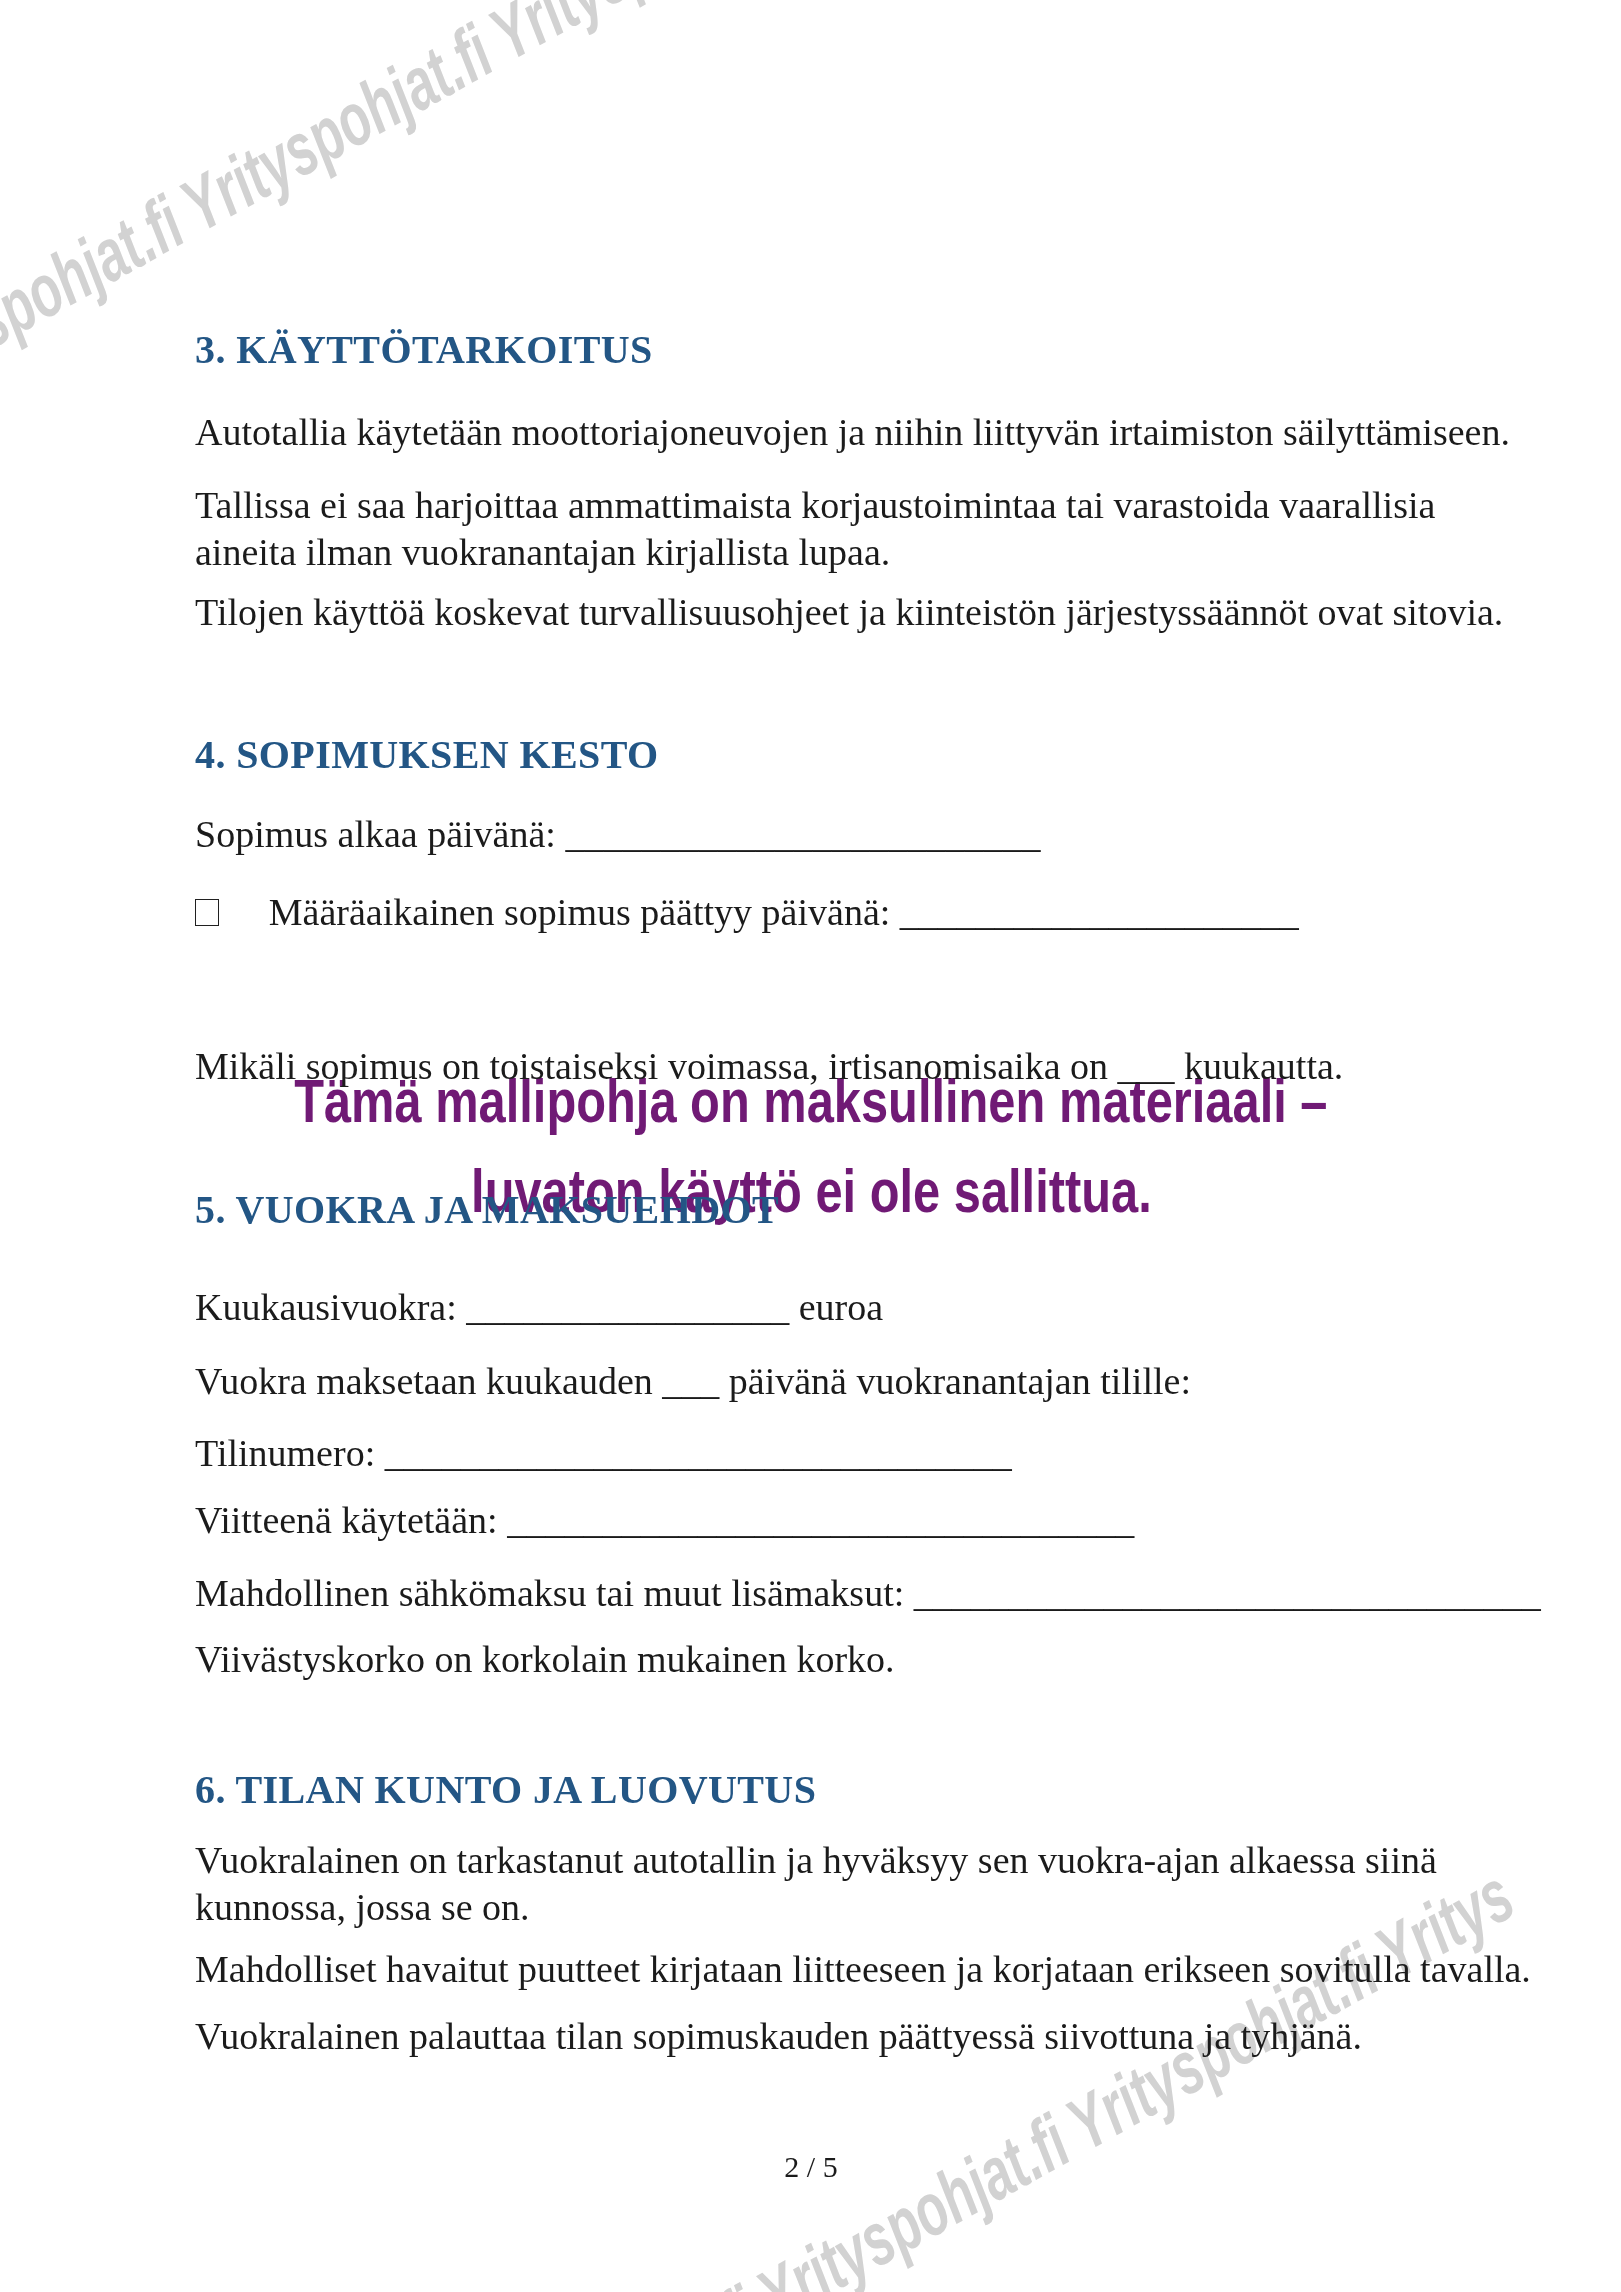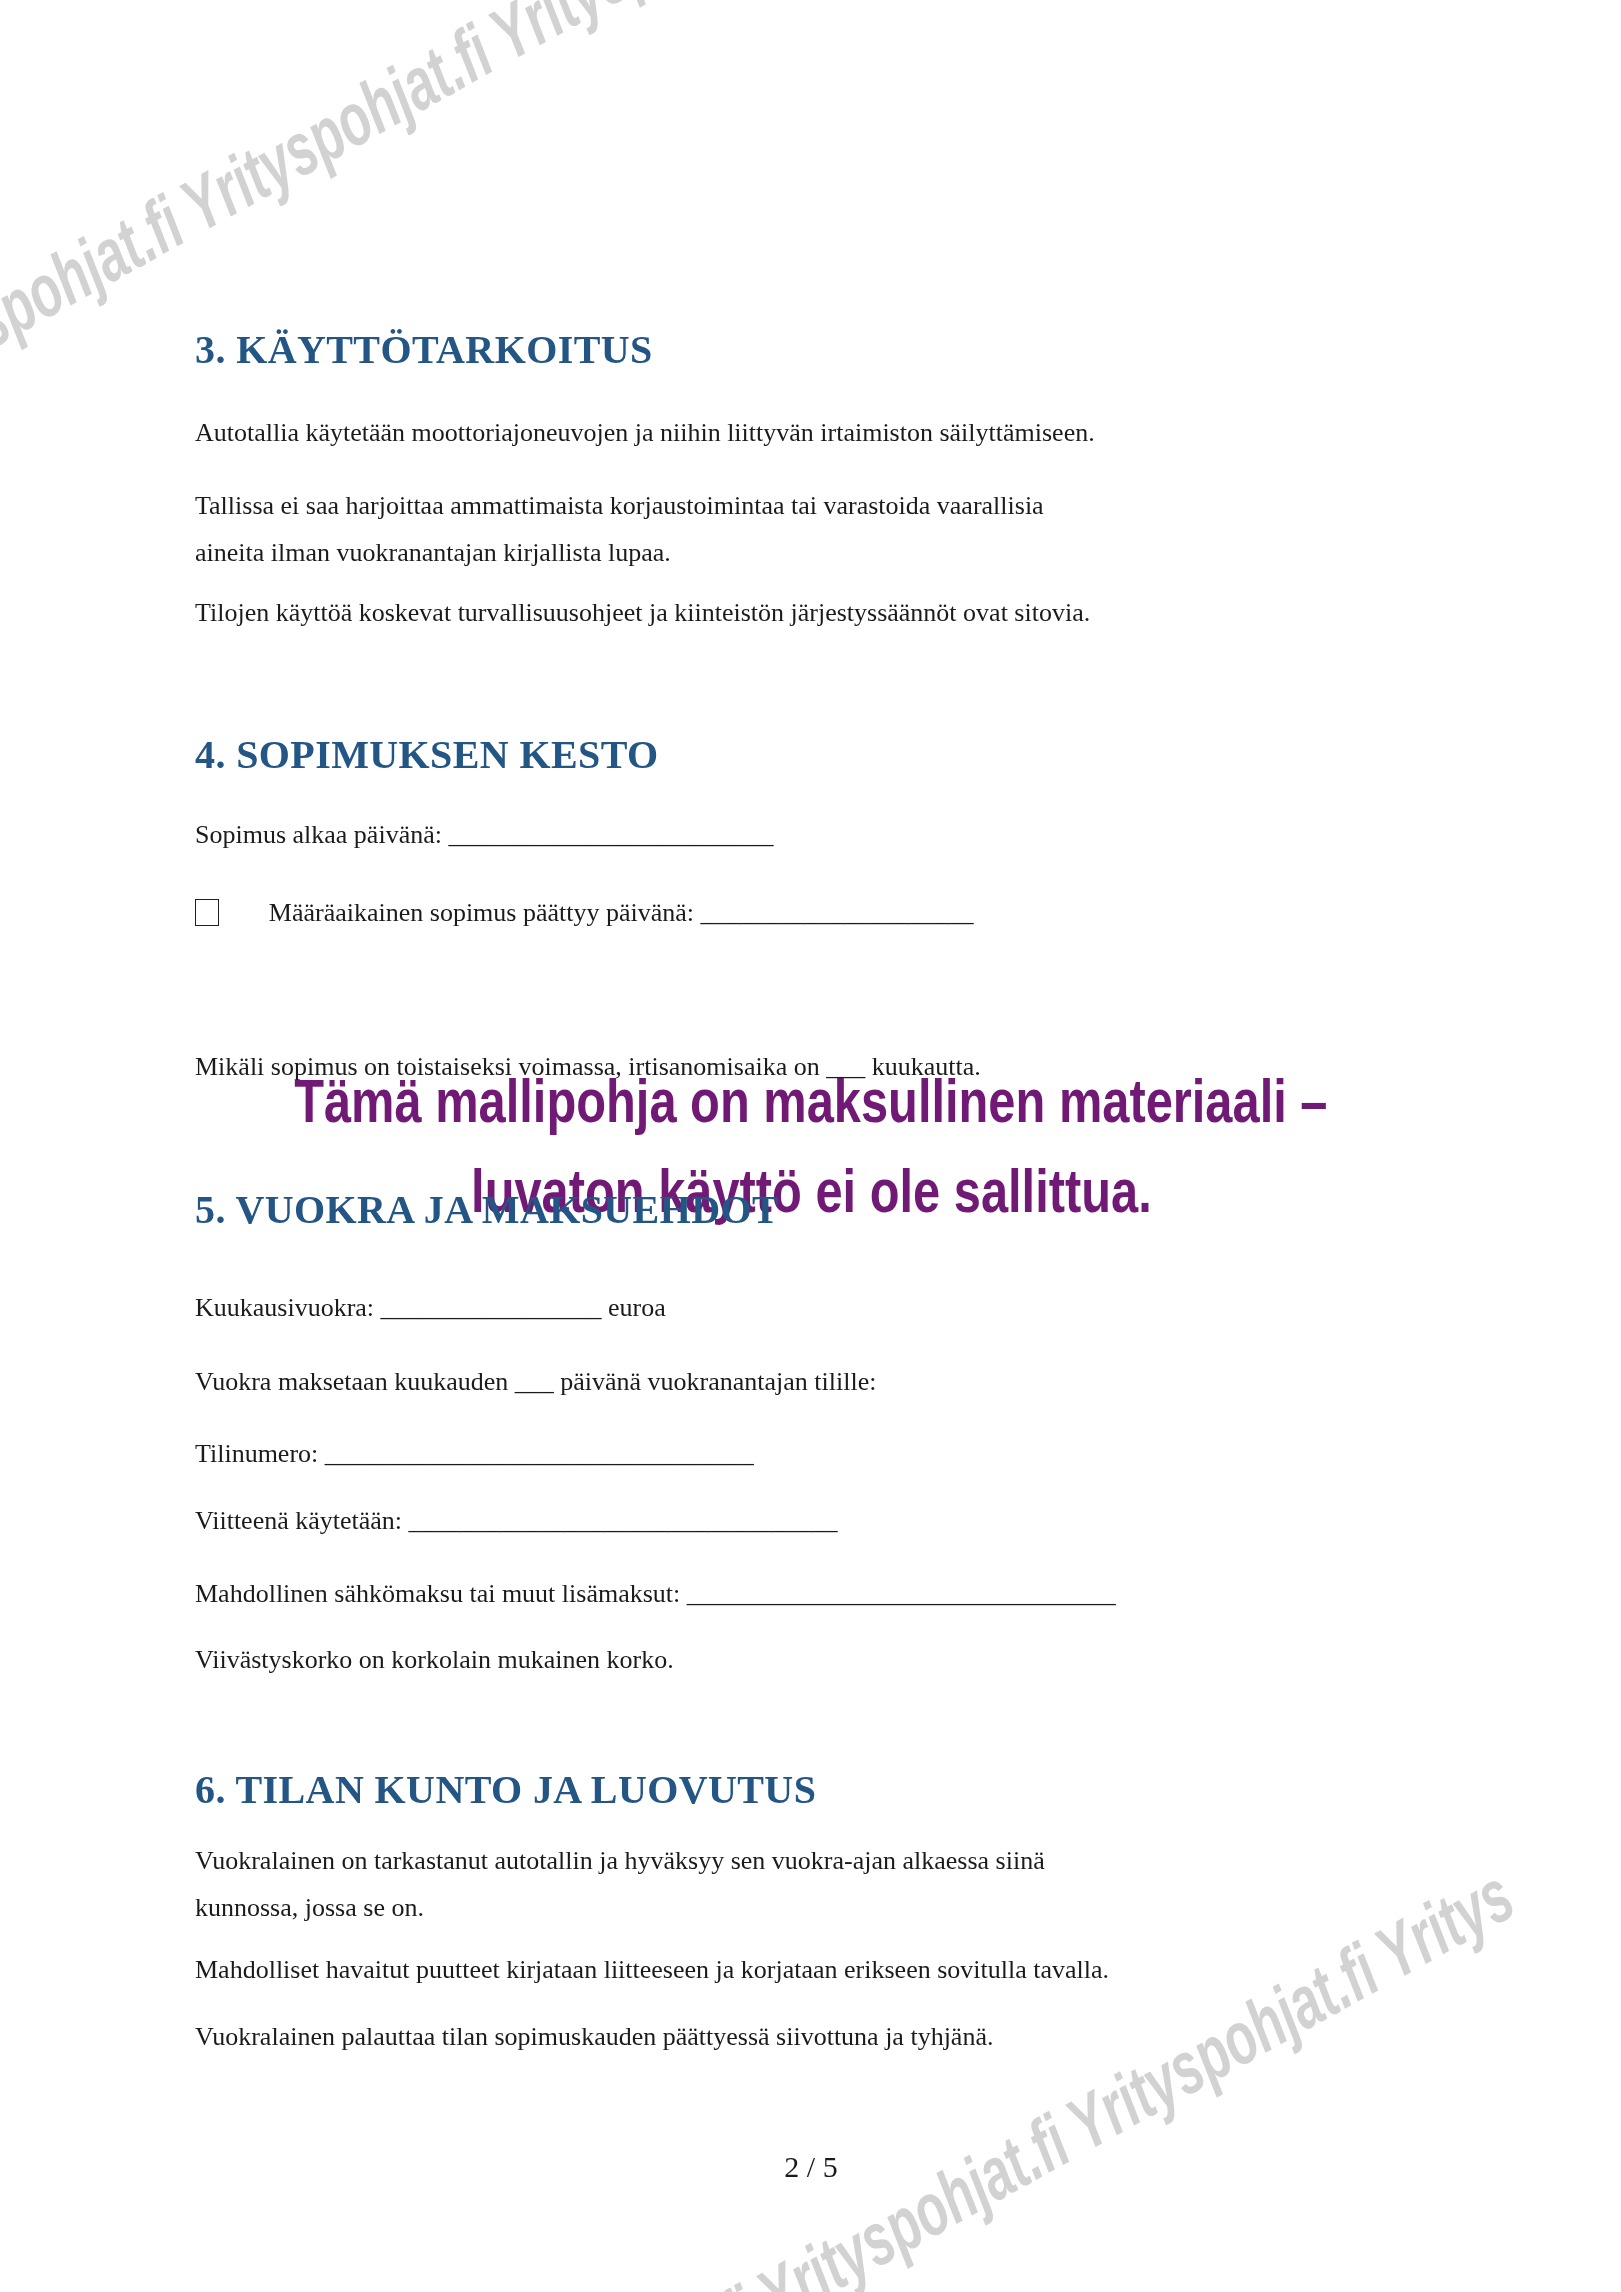--- a/index.html
+++ b/index.html
@@ -35,21 +35,21 @@
     font-weight:bold;
     font-size:61px;line-height:61px;
     color:#701a75;white-space:nowrap;
   }
   .wm-center .squeeze{display:inline-block;transform:scaleX(0.8);}
   .wm-line1{top:1071px;}
   .wm-line2{top:1161px;}
   
   .content{position:absolute;inset:0;z-index:2;}
   .block{position:absolute;left:195px;white-space:nowrap;}
-  .body-line{font-size:26px;line-height:47px;}
+  .body-line{font-size:38px;line-height:47px;}
   .heading{
     font-size:40px;line-height:43px;font-weight:bold;
     color:#235685;letter-spacing:0.4px;
   }
   .sig-line{top:193px;font-size:29.6px;line-height:47px;letter-spacing:0;}
   .checkbox-row{display:flex;align-items:center;gap:36px;}
   .checkbox-box{
     display:inline-block;width:21.5px;height:25px;
     border:1.8px solid #202020;margin-right:14.3px;flex:0 0 auto;
     background:transparent;

